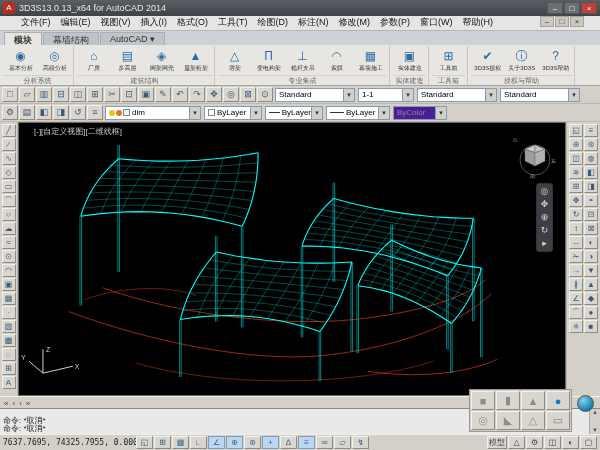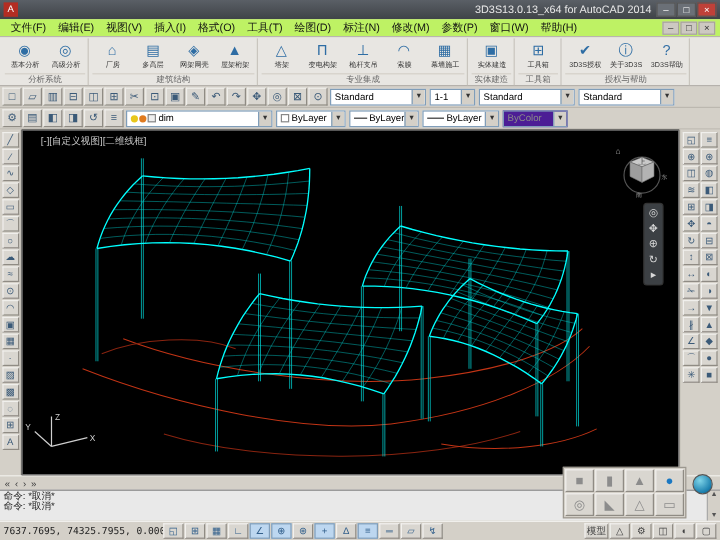--- a/index.html
+++ b/index.html
@@ -1,26 +1,26 @@
 <!DOCTYPE html>
 <html><head>
 <meta charset="utf-8">
 <style>
 *{margin:0;padding:0;box-sizing:border-box;font-family:"Liberation Sans",sans-serif}
 body{width:600px;height:450px;overflow:hidden;background:#000}
 .app{position:relative;width:600px;height:450px;display:flex;flex-direction:column;background:#d4d0c8;font-size:9px}
 
 .titlebar{height:16px;background:linear-gradient(#5a5f66,#3f4347);color:#e8e8e8;display:flex;align-items:center;padding:0 3px;gap:4px;flex:0 0 16px}
 .appicon{width:12px;height:12px;background:#b32d23;color:#fff;font-size:8px;text-align:center;line-height:12px;flex:0 0 12px}
-.title{flex:1;display:flex;justify-content:flex-end;gap:26px;font-size:9px;white-space:nowrap;overflow:hidden}
+.title{flex:1;display:flex;justify-content:space-between;gap:26px;font-size:9px;white-space:nowrap;overflow:hidden}
 .winctrl{display:flex;gap:1px}
 .wbtn{width:16px;height:12px;background:#6b7077;color:#fff;font-size:8px;line-height:11px;text-align:center;border:1px solid #555}
 .titlebar .winctrl .wbtn:last-child{background:#c04139}
 
-.menubar{height:15px;background:#bef264;display:flex;align-items:center;padding:0 4px;border-bottom:1px solid #b9b5ae;flex:0 0 15px}
+.menubar{height:15px;background:#e5e5e5;display:flex;align-items:flex-start;padding:0 16px;border-bottom:1px solid #b9b5ae;flex:0 0 15px}
 .menuitems{display:flex;flex:1}
 .menu-item{padding:0 5px;color:#111;white-space:nowrap}
 .winctrl.mini .wbtn{background:#cdc9c2;color:#333;border-color:#a8a49d;height:11px;width:14px;line-height:10px}
 .menubar .winctrl.mini .wbtn:last-child{background:#cdc9c2}
 
 .ribbontabs{height:14px;background:#cdd2d6;display:flex;align-items:flex-end;padding-left:4px;gap:1px;flex:0 0 14px}
 .rtab{padding:1px 9px 0;background:#bfc4c9;color:#333;border:1px solid #a9aeb3;border-bottom:none;height:13px;white-space:nowrap}
 .rtab.active{background:#e8e6e2;font-weight:bold}
 
 .ribbon{height:41px;background:#e8e6e2;display:flex;border-bottom:1px solid #a9a59e;padding:1px 2px 0;gap:1px;flex:0 0 41px}
@@ -29,21 +29,21 @@
 .ritem{width:33px;display:flex;flex-direction:column;align-items:center;justify-content:center}
 .ricon{font-size:12px;color:#2e6da4;line-height:14px}
 .rlabel{font-size:7px;color:#333;white-space:nowrap;transform:scale(.85)}
 .rtitle{font-size:7px;color:#666;text-align:center;border-top:1px solid #d4d0c8;line-height:9px;white-space:nowrap}
 
 .toolbar{height:18px;background:#d4d0c8;display:flex;align-items:center;padding:0 2px;gap:1px;border-bottom:1px solid #bcb8b0;flex:0 0 18px}
 .tbgroup{display:flex;gap:1px}
 .tbtn{width:16px;height:15px;background:#d9d6d0;border:1px solid;border-color:#f0efec #8f8b84 #8f8b84 #f0efec;color:#3b5a78;font-size:9px;line-height:13px;text-align:center}
 .combo{height:14px;background:#fff;border:1px solid #7f9db9;display:flex;align-items:center;font-size:8px;padding-left:3px;margin:0 1px;white-space:nowrap;overflow:hidden}
 .combo .arr{margin-left:auto;width:11px;height:100%;background:#d4d0c8;border-left:1px solid #7f9db9;text-align:center;font-size:7px;line-height:12px;color:#333;flex:0 0 11px}
-.w80{width:80px}.w56{width:38px}.w92{width:92px}.w118{width:122px}.w58{width:58px}.w64{width:64px}.w54{width:54px}
+.w80{width:80px}.w56{width:56px}.w92{width:92px}.w118{width:96px}.w58{width:58px}.w64{width:64px}.w54{width:54px}
 .combo.disabled{background:#4c1d95;color:#8a8a8a}
 .sw{width:7px;height:7px;display:inline-block;margin-right:2px;border:1px solid #888;flex:0 0 7px}
 .dot{width:6px;height:6px;border-radius:50%;display:inline-block;margin-right:1px;flex:0 0 6px}
 .ltline{display:inline-block;width:14px;border-top:1px solid #333;margin-right:2px}
 
 .main{flex:1;display:flex;min-height:0}
 .vtoolbar{width:18px;background:#d4d0c8;display:flex;flex-direction:column;align-items:center;padding-top:2px;gap:1px;border-right:1px solid #bcb8b0}
 .vbtn{width:14px;height:13px;background:#d9d6d0;border:1px solid;border-color:#f0efec #8f8b84 #8f8b84 #f0efec;color:#3b5a78;font-size:8px;line-height:11px;text-align:center}
 .rtools{width:34px;background:#d4d0c8;display:flex;justify-content:center;gap:1px;padding-top:2px;border-left:1px solid #bcb8b0}
 .vcol{display:flex;flex-direction:column;gap:1px}
@@ -53,21 +53,21 @@
 .viewcube{position:absolute;top:10px;right:8px;width:46px;height:46px;z-index:2}
 .navbar{position:absolute;top:60px;right:12px;width:17px;background:rgba(70,75,80,.85);border:1px solid #333;border-radius:3px;display:flex;flex-direction:column;align-items:center;padding:3px 0;gap:4px;z-index:2}
 .navbtn{color:#d8d8d8;font-size:9px;line-height:9px}
 
 .tabsrow{height:12px;background:#d4d0c8;display:flex;align-items:center;padding-left:2px;gap:1px;border-top:1px solid #f0efec;flex:0 0 12px}
 .tabnav{font-size:8px;color:#444;padding:0 2px}
 .ltab{font-size:8px;padding:0 7px;background:#c6c2ba;border:1px solid #a9a59e;border-bottom:none;height:11px;line-height:10px;white-space:nowrap}
 .ltab.active{background:#fff;font-weight:bold}
 
 .command{height:26px;background:#e9e9e9;border-top:1px solid #888;display:flex;flex:0 0 26px}
-.cmdlines{flex:1;font-family:"DejaVu Sans Mono",monospace;font-size:8px;color:#222;padding:1px 3px;line-height:8px;display:flex;flex-direction:column;}
+.cmdlines{flex:1;font-family:"DejaVu Sans Mono",monospace;font-size:8px;color:#222;padding:1px 3px;line-height:8px;display:flex;flex-direction:column;justify-content:flex-end}
 .cmdscroll{width:11px;background:#d4d0c8;border-left:1px solid #aaa;display:flex;flex-direction:column;justify-content:space-between;align-items:center;font-size:6px;color:#555;line-height:7px}
 
 .modelpanel{position:absolute;right:28px;bottom:18px;background:#d4d0c8;border:1px solid #9b978f;padding:1px;display:grid;grid-template-columns:repeat(4,24px);grid-auto-rows:19px;gap:1px;z-index:3}
 .mbtn{background:#d9d6d0;border:1px solid;border-color:#f2f1ee #8f8b84 #8f8b84 #f2f1ee;display:flex;align-items:center;justify-content:center;font-size:11px}
 .roundbtn{position:absolute;right:6px;bottom:38px;width:17px;height:17px;border-radius:50%;background:radial-gradient(circle at 35% 30%,#7fd4e8,#1b7fae 70%,#0d5377);border:1px solid #555;z-index:3}
 
 .statusbar{height:16px;background:#d4d0c8;border-top:1px solid #f0efec;display:flex;align-items:center;padding:0 3px;gap:1px;flex:0 0 16px}
 .coords{font-family:"DejaVu Sans Mono",monospace;font-size:8px;color:#222;width:132px;white-space:nowrap;flex:0 0 132px}
 .stoggles{display:flex;gap:1px}
 .sbtn{min-width:17px;height:13px;background:#d9d6d0;border:1px solid;border-color:#f2f1ee #8f8b84 #8f8b84 #f2f1ee;font-size:8px;line-height:11px;text-align:center;color:#33608c;padding:0 1px;white-space:nowrap}
@@ -110,20 +110,26 @@
         <span class="menu-item">帮助(H)</span>
       </div>
     <div class="winctrl mini">
 
     <span class="wbtn">–</span>
         <span class="wbtn">□</span>
         <span class="wbtn">×</span>
       </div>
   </div>
 
+  <div class="ribbontabs">
+
+  <span class="rtab active">模块</span>
+      <span class="rtab">幕墙结构</span>
+      <span class="rtab">AutoCAD ▾</span>
+    </div>
 
   <div class="ribbon">
     <div class="rgroup">
       <div class="ritems">
 
       <div class="ritem">
             <span class="ricon">◉</span>
             <span class="rlabel">基本分析</span>
           </div>
           <div class="ritem">

